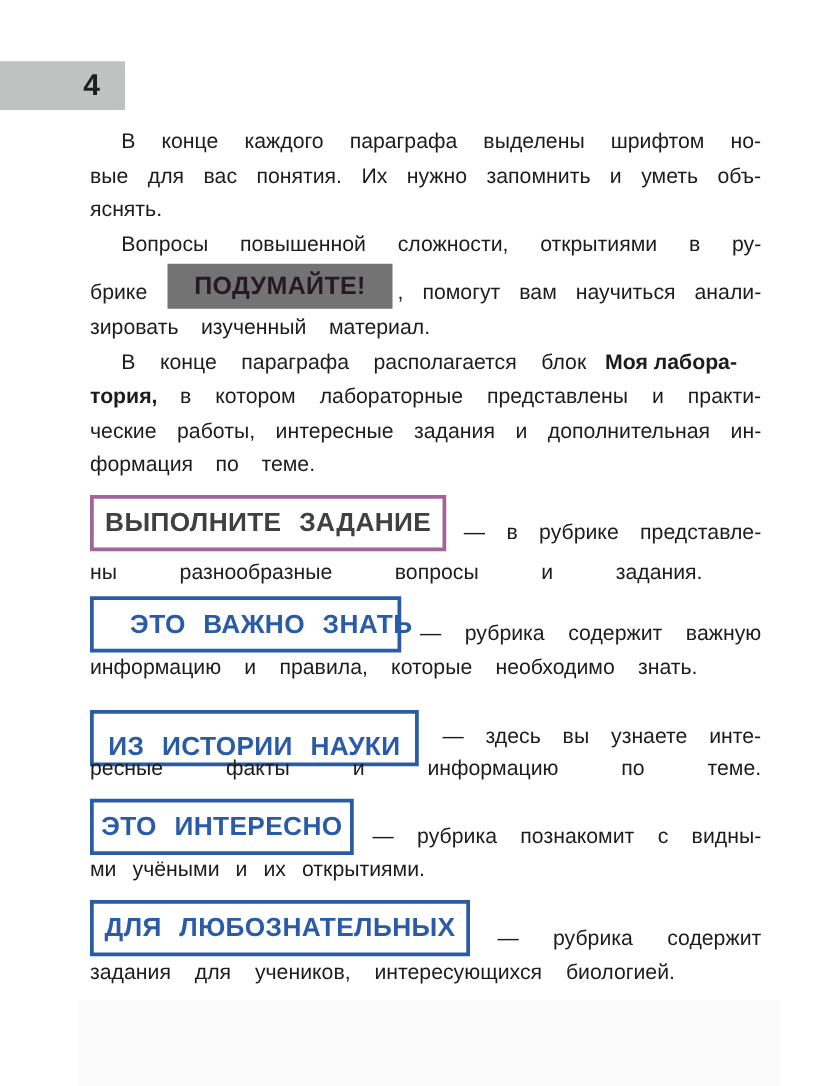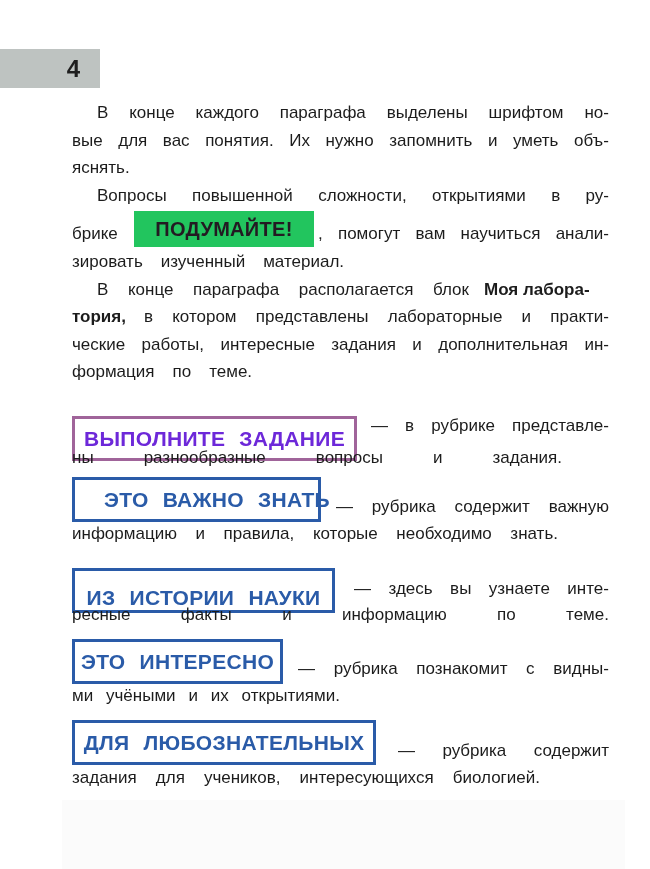--- a/index.html
+++ b/index.html
@@ -24,32 +24,32 @@
   .flex-line {
     position: absolute; left: 72px; width: 537px; height: 22px;
     font-size: 17px; line-height: 22px;
     display: flex; justify-content: space-between; white-space: nowrap;
   }
   .flex-line.left { justify-content: flex-start; gap: 13px; }
   b.bold { font-weight: bold; }
 
   .podumaite {
     position: absolute; left: 134px; top: 211px; width: 180px; height: 36px;
-    background: #22c55e;
+    background: #737373;
     font-weight: bold; font-size: 20px; color: #231a22;
     display: flex; align-items: center; justify-content: center; letter-spacing: 0.3px;
   }
   .rubric {
     position: absolute; box-sizing: border-box; height: 45px;
     border: 3px solid #2a5ba8; background: #ffffff;
     color: #2a5ba8; font-weight: bold; font-size: 21px;
     display: flex; align-items: center; justify-content: center;
     word-spacing: 8px; letter-spacing: 0.3px; white-space: nowrap;
   }
-  .rubric.purple { border-color: #a0649a; color: #6d28d9; margin-top: 20px; }
+  .rubric.purple { border-color: #a0649a; color: #404040; }
 </style>
 </head>
 <body>
 
 <div class="bottom-panel"></div>
 
 <div class="page-tab">
   <span class="page-num">4</span>
 </div>
 
@@ -114,22 +114,22 @@
   </div>
 <div class="flex-line" style="top:279px; left:484px; width:125px;">
   <b class="bold">Моя лабора-</b>
 </div>
 <div class="flex-line left" style="top:306px; width:60px;">
   <b class="bold">тория,</b>
 </div>
 <div class="flex-line" style="top:306px; left:144px; width:465px;">
     <span>в</span>
     <span>котором</span>
+    <span>лабораторные</span>
     <span>представлены</span>
-    <span>лабораторные</span>
     <span>и</span>
     <span>практи-</span>
   </div>
 <div class="flex-line" style="top:334px;">
     <span>ческие</span>
     <span>работы,</span>
     <span>интересные</span>
     <span>задания</span>
     <span>и</span>
     <span>дополнительная</span>

